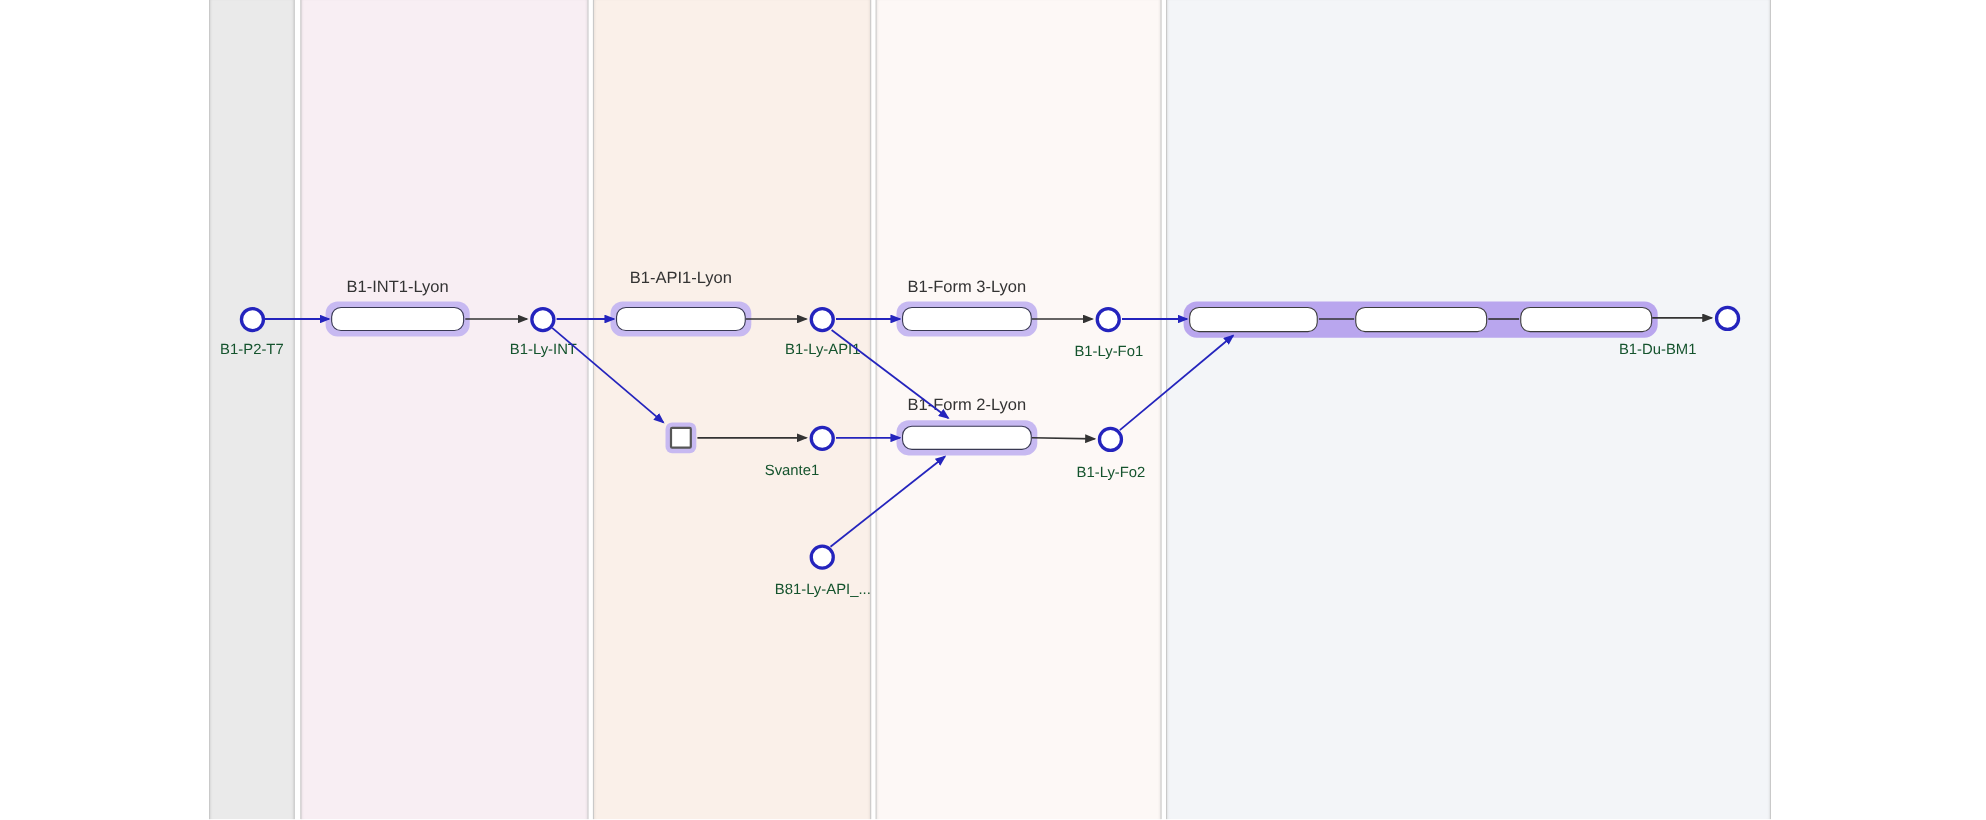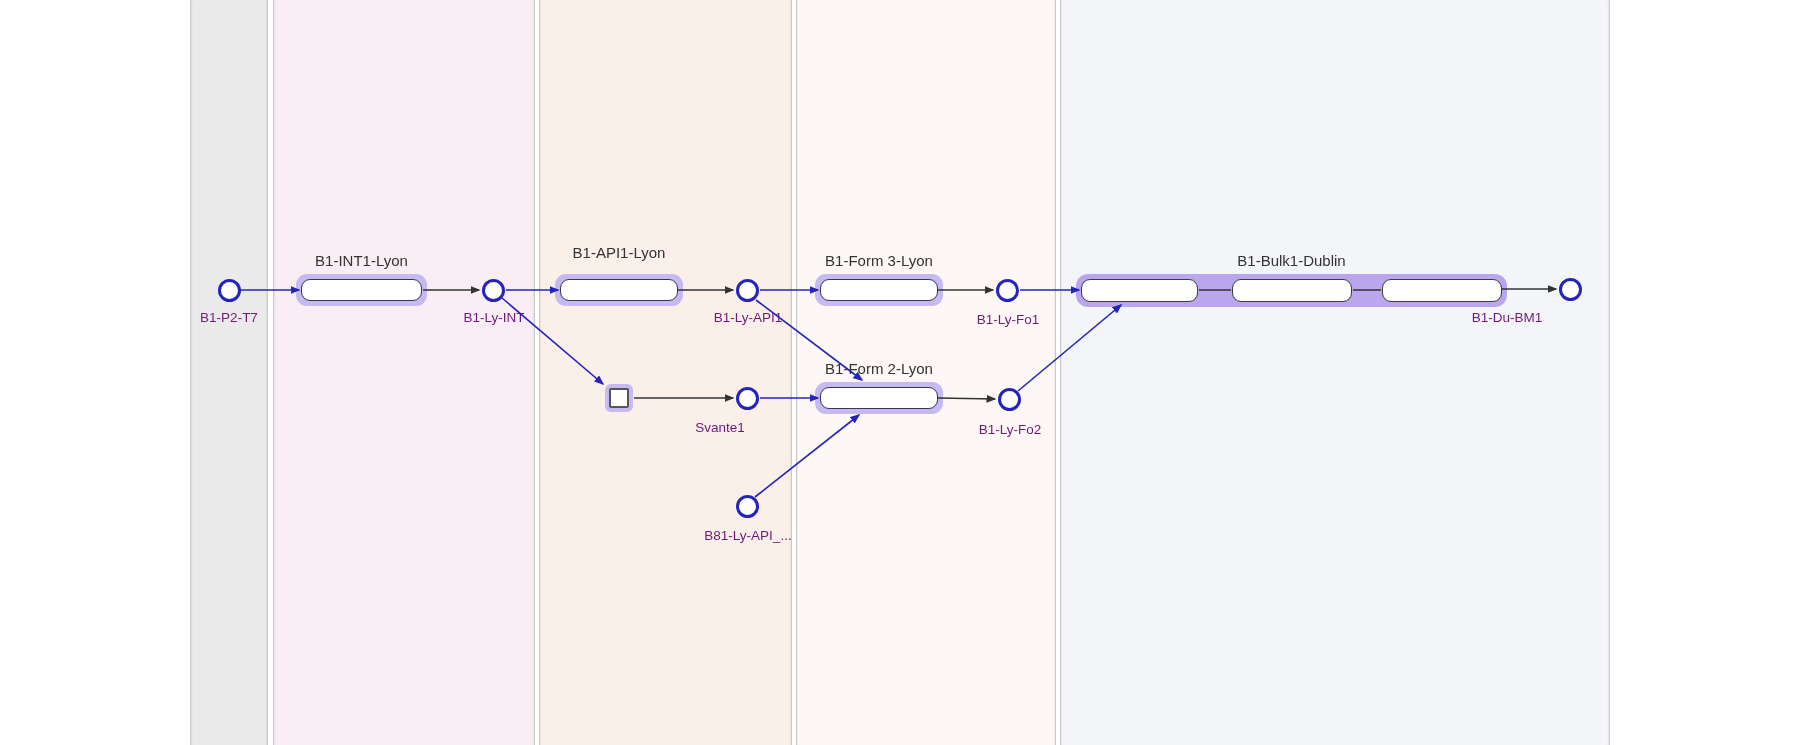--- a/index.html
+++ b/index.html
@@ -87,21 +87,21 @@
   .act-label {
     position: absolute;
     font-size: 15px;
     color: #333333;
     text-align: center;
     white-space: nowrap;
   }
   .buf-label {
     position: absolute;
     font-size: 13.5px;
-    color: #701a75;
+    color: #14532d;
     text-align: center;
     white-space: nowrap;
     width: 140px;
   }
 
   #edges {
     position: absolute;
     left: 0; top: 0;
     width: 1805px; height: 745px;
     pointer-events: none;
@@ -151,21 +151,20 @@
   <div class="buffer-circle node" style="left:736px; top:495px;"></div>
 
   <div class="square-halo node">
     <div class="inner"></div>
   </div>
 
   <div class="act-label label" style="left:296px; top:252px; width:131px;">B1-INT1-Lyon</div>
   <div class="act-label label" style="left:555px; top:244px; width:128px;">B1-API1-Lyon</div>
   <div class="act-label label" style="left:815px; top:252px; width:128px;">B1-Form 3-Lyon</div>
   <div class="act-label label" style="left:815px; top:360px; width:128px;">B1-Form 2-Lyon</div>
-  <div class="act-label label" style="left:1076px; top:252px; width:431px;">B1-Bulk1-Dublin</div>
 
   <div class="buf-label label" style="left:159px; top:310px;">B1-P2-T7</div>
   <div class="buf-label label" style="left:424px; top:310px;text-align:center;">B1-Ly-INT</div>
   <div class="buf-label label" style="left:678px; top:310px;">B1-Ly-API1</div>
   <div class="buf-label label" style="left:938px; top:312px;">B1-Ly-Fo1</div>
   <div class="buf-label label" style="left:1437px; top:310px;">B1-Du-BM1</div>
   <div class="buf-label label" style="left:650px; top:420px;">Svante1</div>
   <div class="buf-label label" style="left:940px; top:422px;">B1-Ly-Fo2</div>
   <div class="buf-label label" style="left:678px; top:528px;">B81-Ly-API_...</div>
 

